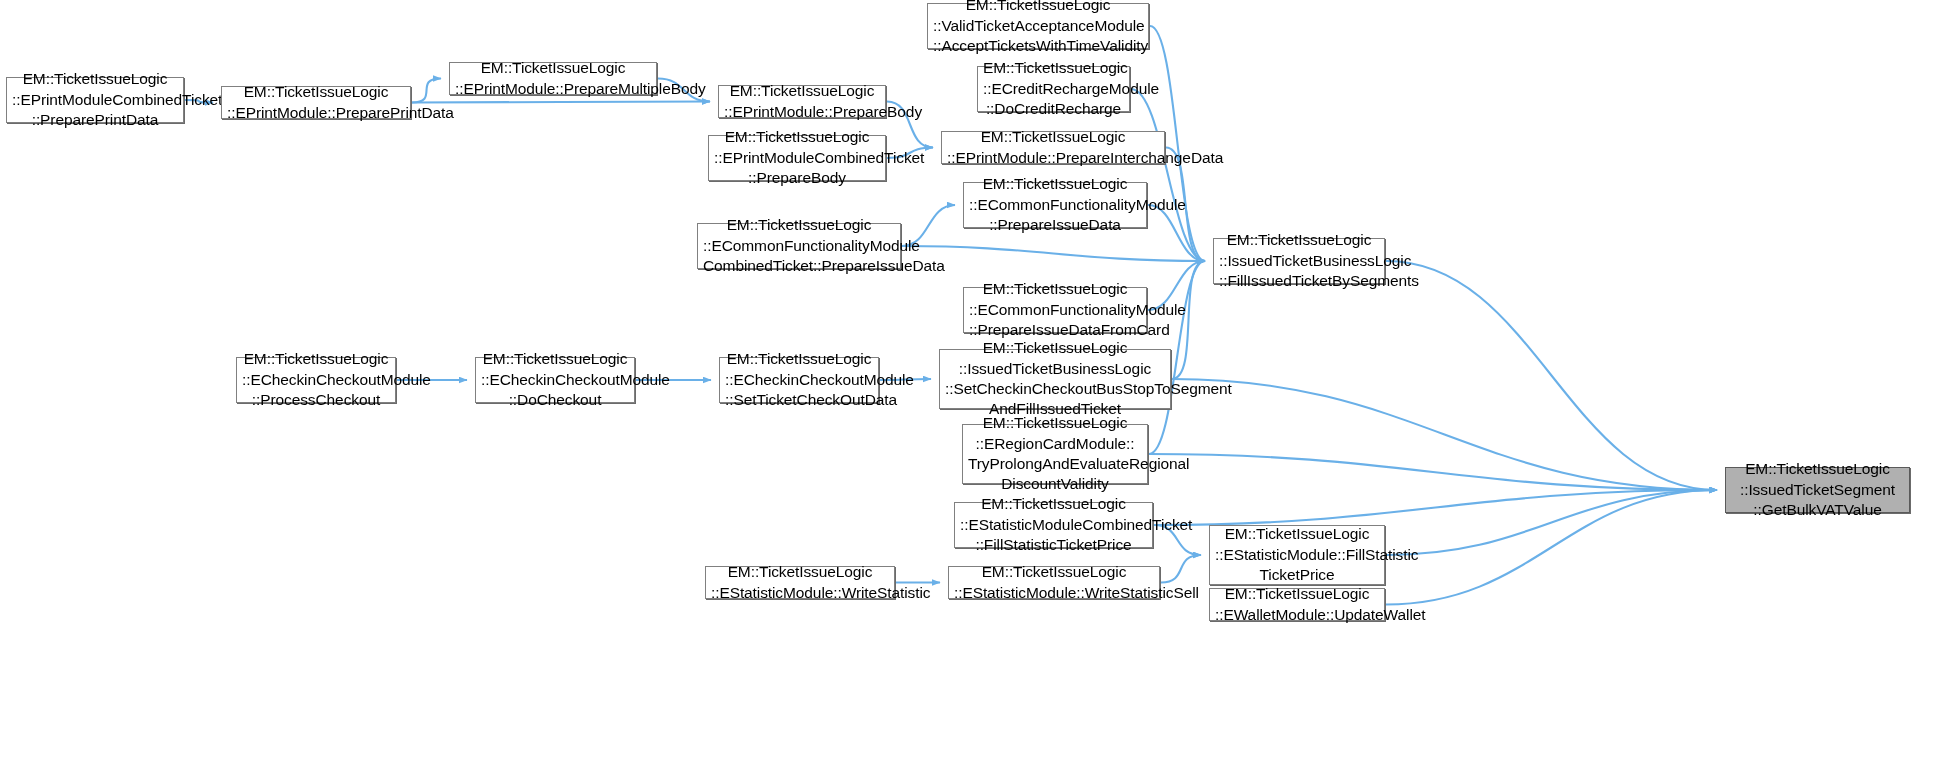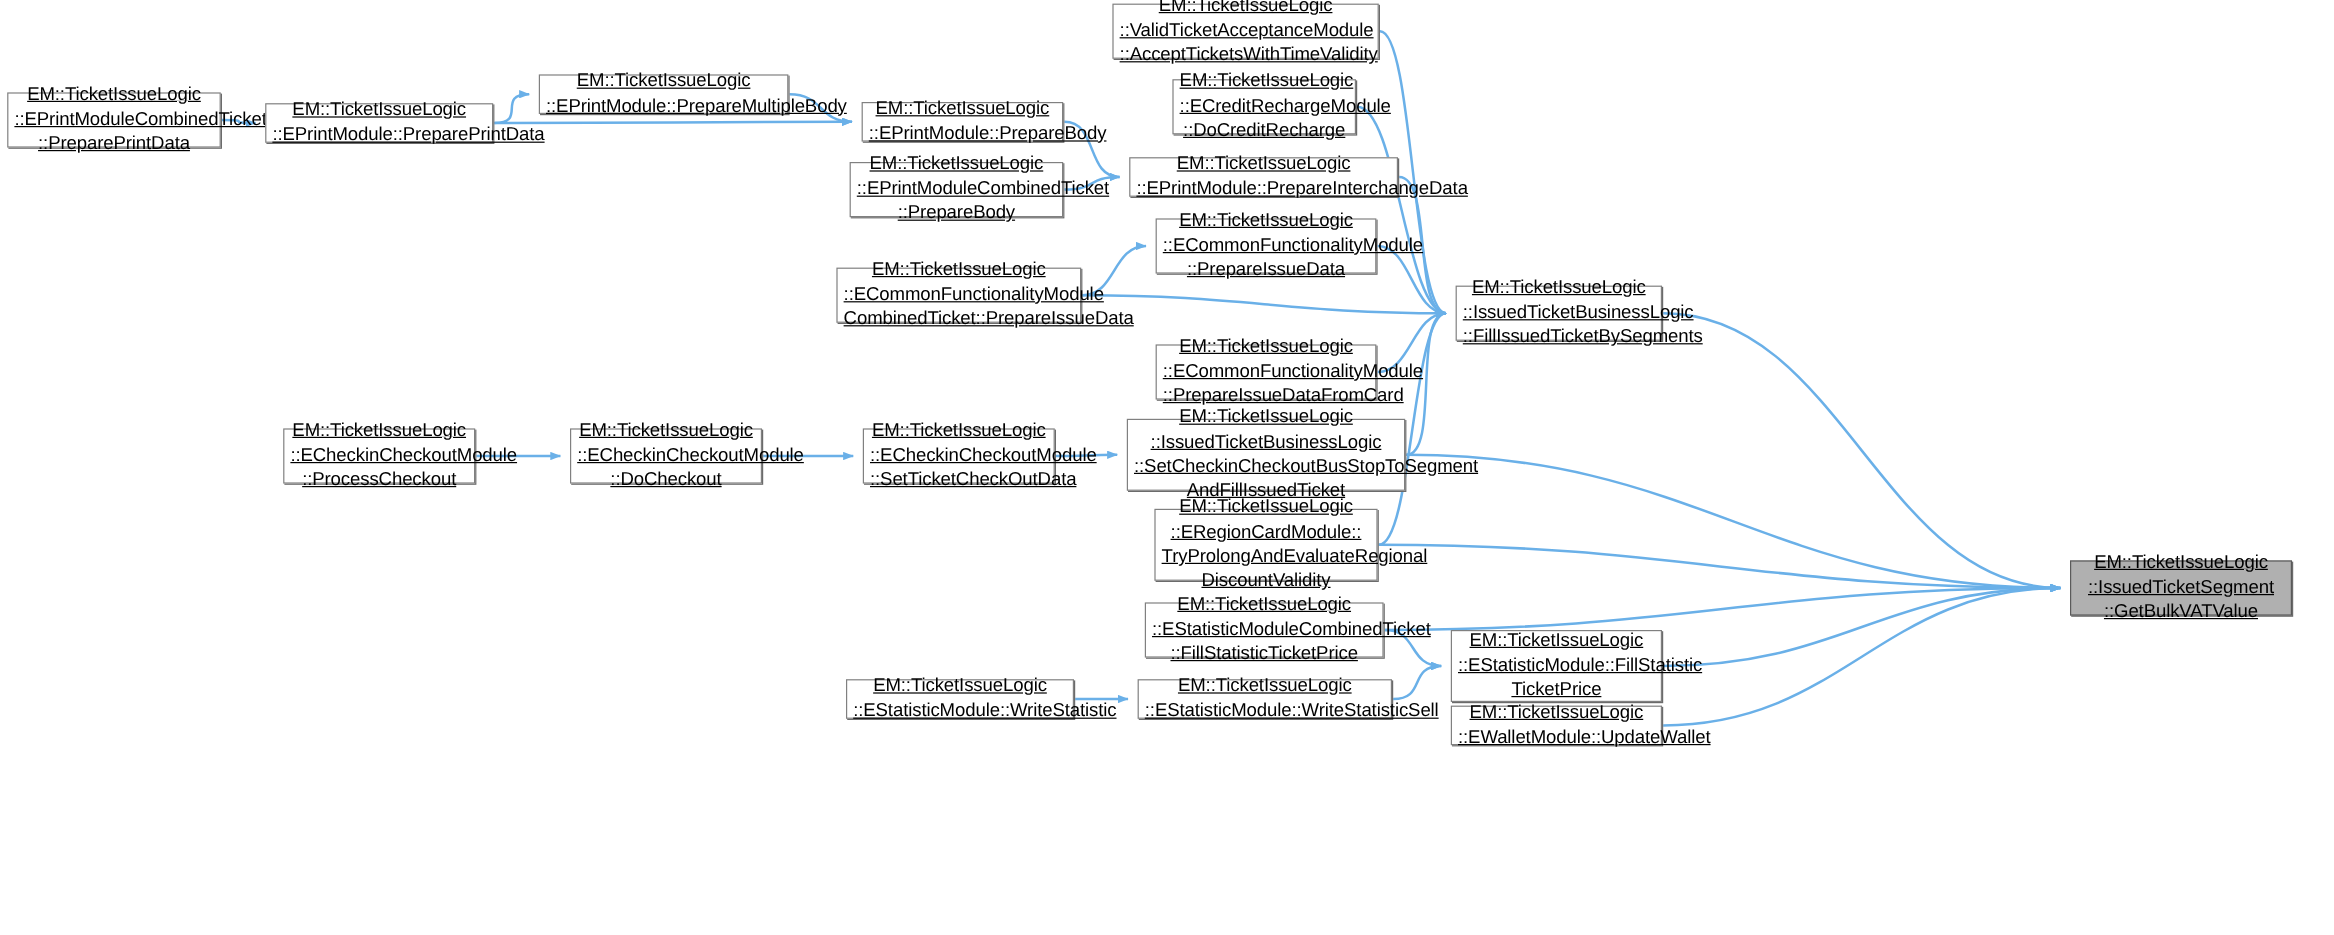--- a/index.html
+++ b/index.html
@@ -33,21 +33,20 @@
     align-items: center;
     justify-content: center;
     text-align: center;
     color: #000000;
     font-size: 15.5px;
     line-height: 1.32;
     letter-spacing: -0.1px;
     padding: 2px 5px;
     white-space: pre-line;
     z-index: 2;
-    text-decoration: underline;
   }
   .node.current {
     background: #b0b0b0;
     border: 1px solid #5a5a5a;
   }
   .node-label {
     display: block;
     width: 100%;
     white-space: pre-line;
   }

